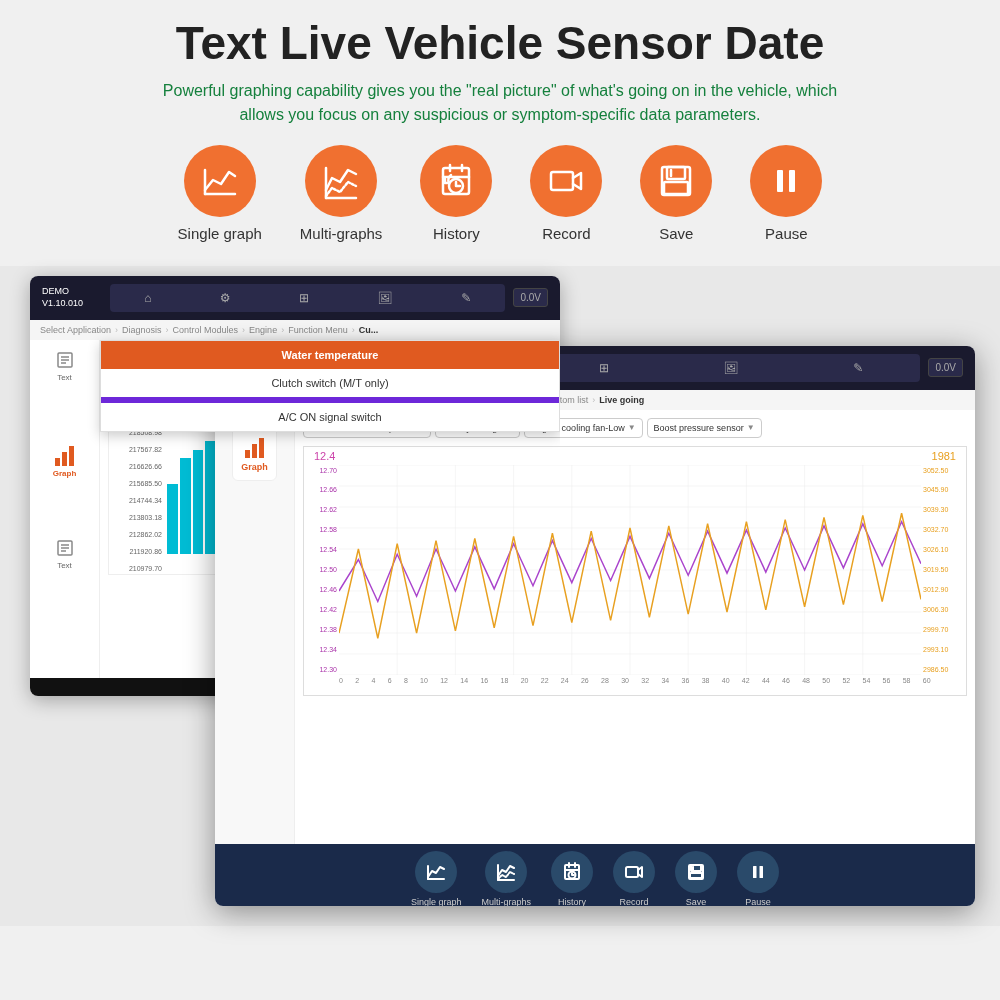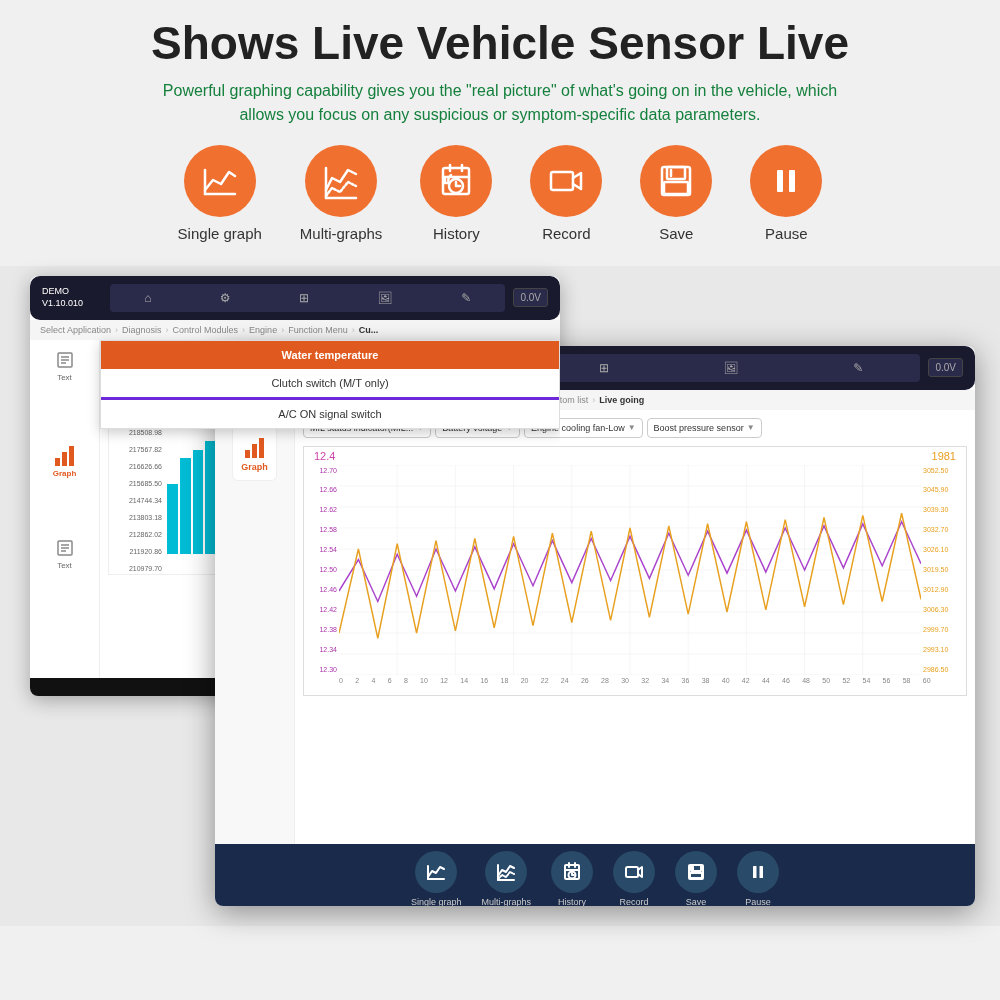--- a/index.html
+++ b/index.html
@@ -104,21 +104,20 @@
       box-shadow: 0 6px 30px rgba(0,0,0,0.4);
     }
 
     
     .tablet-header {
       background: #1a1a2e;
       display: flex;
       align-items: center;
       padding: 6px 12px;
       height: 44px;
-      border-radius: 10px;
     }
     .tablet-header .demo-info {
       color: white;
       font-size: 9px;
       line-height: 1.3;
       min-width: 60px;
     }
     .tablet-header .nav-bar {
       flex: 1;
       background: #2a2a4a;
@@ -274,21 +273,21 @@
       background: #e05a20;
       color: white;
       padding: 8px 12px;
       font-size: 11px;
       font-weight: bold;
     }
     .dropdown-menu .menu-item {
       padding: 8px 12px;
       font-size: 11px;
       color: #333;
-      border-bottom: 3px solid #6d28d9;
+      border-bottom: 6px solid #6d28d9;
     }
     .dropdown-menu .menu-item:last-child { border-bottom: none; }
 
     
     .bottom-nav {
       background: #111;
       display: flex;
       align-items: center;
       justify-content: space-around;
       height: 44px;
@@ -446,21 +445,21 @@
       height: 24px;
     }
     .graph-icon-bars .b1 { width: 5px; background: #e05a20; }
     .graph-icon-bars .b2 { width: 5px; background: #e05a20; }
     .graph-icon-bars .b3 { width: 5px; background: #e05a20; }
   </style>
 </head>
 <body>
 
 <div class="header-section">
-  <h1 class="main-title">Shows Live Vehicle Sensor Live</h1>
+  <h1 class="main-title">Text Live Vehicle Sensor Date</h1>
   <p class="subtitle">Powerful graphing capability gives you the "real picture" of what's  going on in the vehicle, which allows you focus on any suspicious or symptom-specific data parameters.</p>
 
   <div class="icons-row">
 
     <div class="icon-item">
       <div class="icon-circle">
         <svg viewBox="0 0 38 38">
           <polyline points="4,28 12,18 20,22 28,10 34,14"></polyline>
           <line x1="4" y1="32" x2="34" y2="32"></line>
           <line x1="4" y1="8" x2="4" y2="32"></line>

